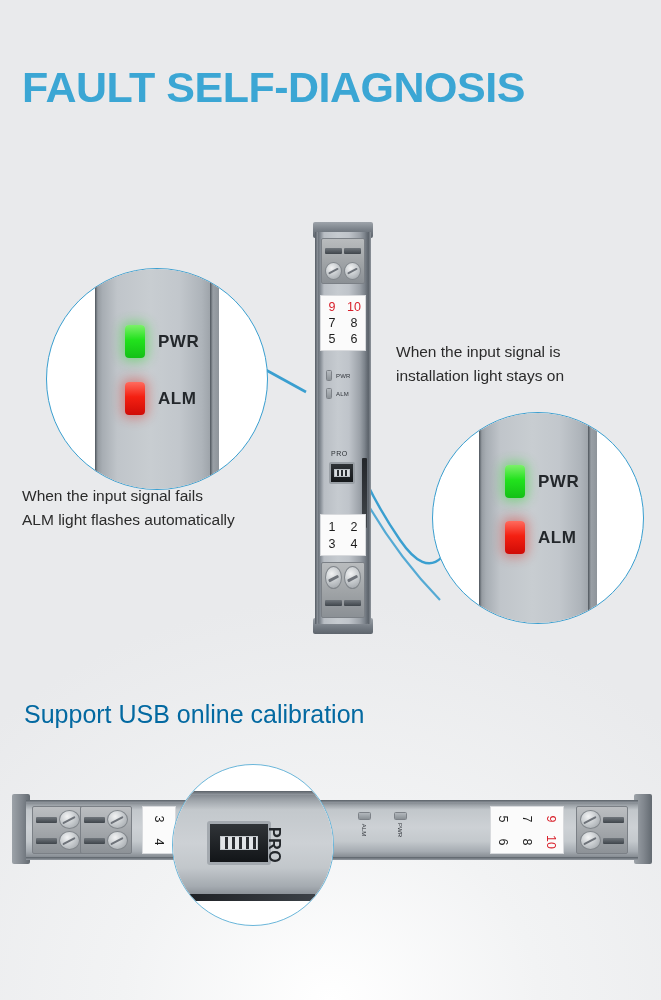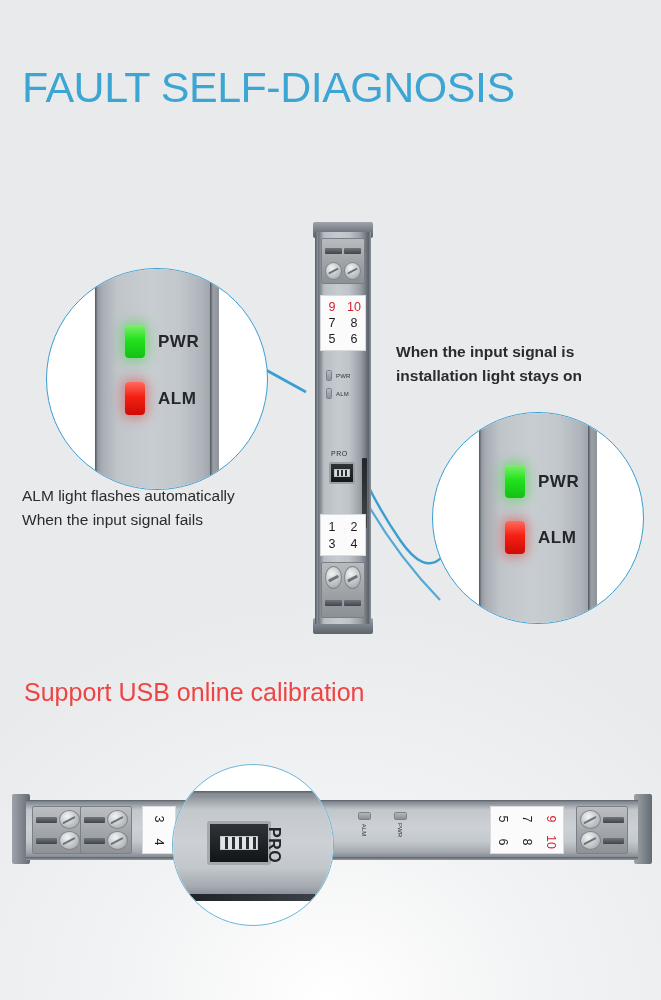--- a/index.html
+++ b/index.html
@@ -13,21 +13,21 @@
     background:
       radial-gradient(ellipse 70% 40% at 50% 100%, #ffffff 0%, #f2f3f4 45%, #e9eaec 100%),
       linear-gradient(180deg, #ffffff 0%, #ffffff 55%, #f0f1f3 78%, #e8e9eb 100%);
   }
 
   
   .header { position: absolute; left: 22px; top: 66px; width: 620px; }
   .title {
     font-size: 43px;
     letter-spacing: -0.5px;
-    font-weight: 400;
+    font-weight: 700;
     color: #3ba6d4;
     line-height: 1.0;
     white-space: nowrap;
   }
   .subtitle {
     margin-top: 10px;
     font-size: 19.5px;
     line-height: 1.32;
     color: #2b2b2b;
     max-width: 590px;
@@ -180,29 +180,29 @@
   }
   .led-red {
     background: linear-gradient(180deg,#ff6b5e 0%, #f42012 45%, #cf0b06 100%);
     box-shadow: 0 0 12px 3px rgba(230,30,20,.40);
   }
   .mag-led-lbl { font-size: 17px; font-weight: 700; color: #23272b; letter-spacing: .5px; }
 
   
   .caption { position: absolute; font-size: 15.5px; color: #2b2b2b; line-height: 1.55; }
   .caption-left  { left: 22px;  top: 484px; }
-  .caption-right { left: 396px; top: 340px; width: 255px; font-weight: bold; }
+  .caption-right { left: 396px; top: 340px; width: 255px; }
 
   
   .lines { position: absolute; left: 0; top: 0; width: 661px; height: 1000px; pointer-events: none; }
 
   
   .sec2-title {
-    position: absolute; left: 24px; top: 678px;
-    font-size: 25px; color: #ef4444; font-weight: 400;
+    position: absolute; left: 24px; top: 700px;
+    font-size: 25px; color: #0369a1; font-weight: 400;
   }
 
   
   .hmodule { position: absolute; left: 12px; top: 782px; width: 640px; height: 96px; }
   .h-rail-l, .h-rail-r {
     position: absolute; top: 12px; width: 18px; height: 70px;
     background: linear-gradient(90deg,#9da3a9 0%, #80868d 55%, #636a71 100%);
     border-radius: 2px;
   }
   .h-rail-l { left: 0; }
@@ -403,22 +403,22 @@
       <div class="mag-led-lbl">PWR</div>
     </div>
     <div class="mag-led-row" style="left:72px; top:108px;">
       <div class="mag-led led-red"></div>
       <div class="mag-led-lbl">ALM</div>
     </div>
   </div>
 </div>
 
 <div class="caption caption-left">
+  <div>When the input signal fails</div>
   <div>ALM light flashes automatically</div>
-  <div>When the input signal fails</div>
 </div>
 <div class="caption caption-right">
   <div>When the input signal is</div>
   <div>installation light stays on</div>
 </div>
 
 <div class="sec2-title">Support USB online calibration</div>
 
 <div class="hmodule">
   <div class="h-rail-l"></div>

